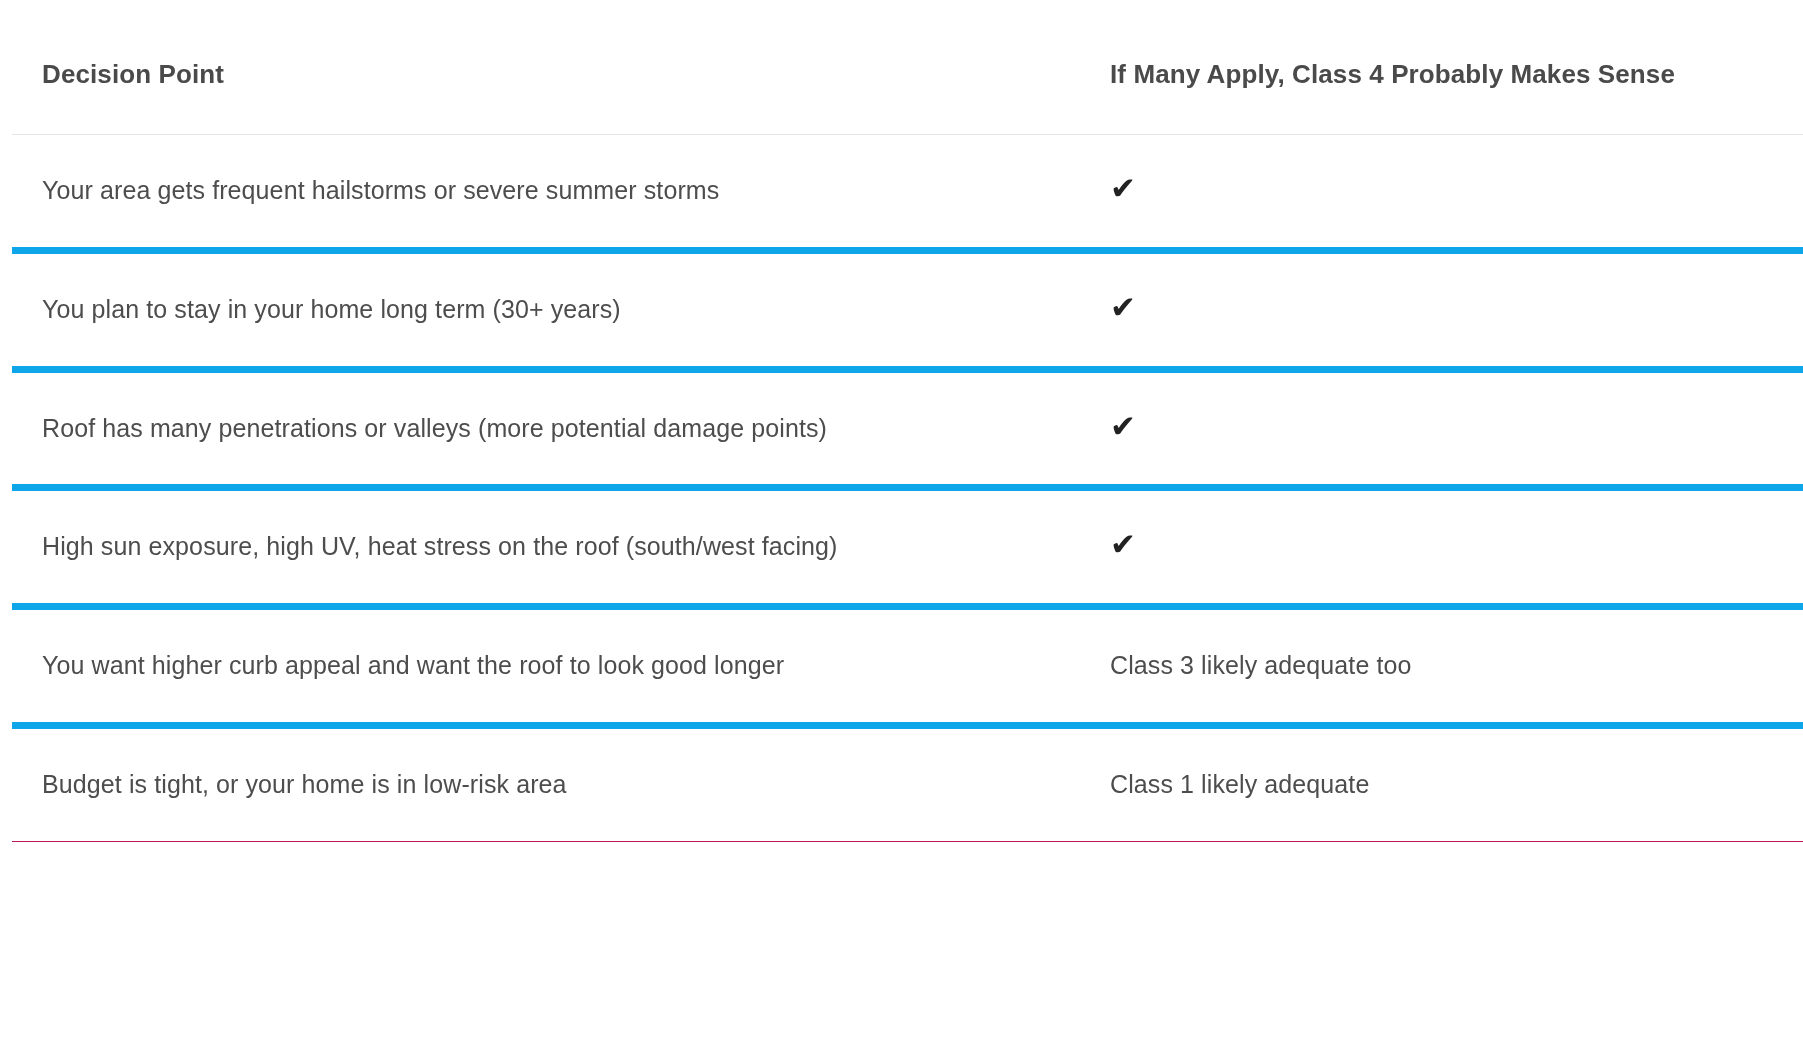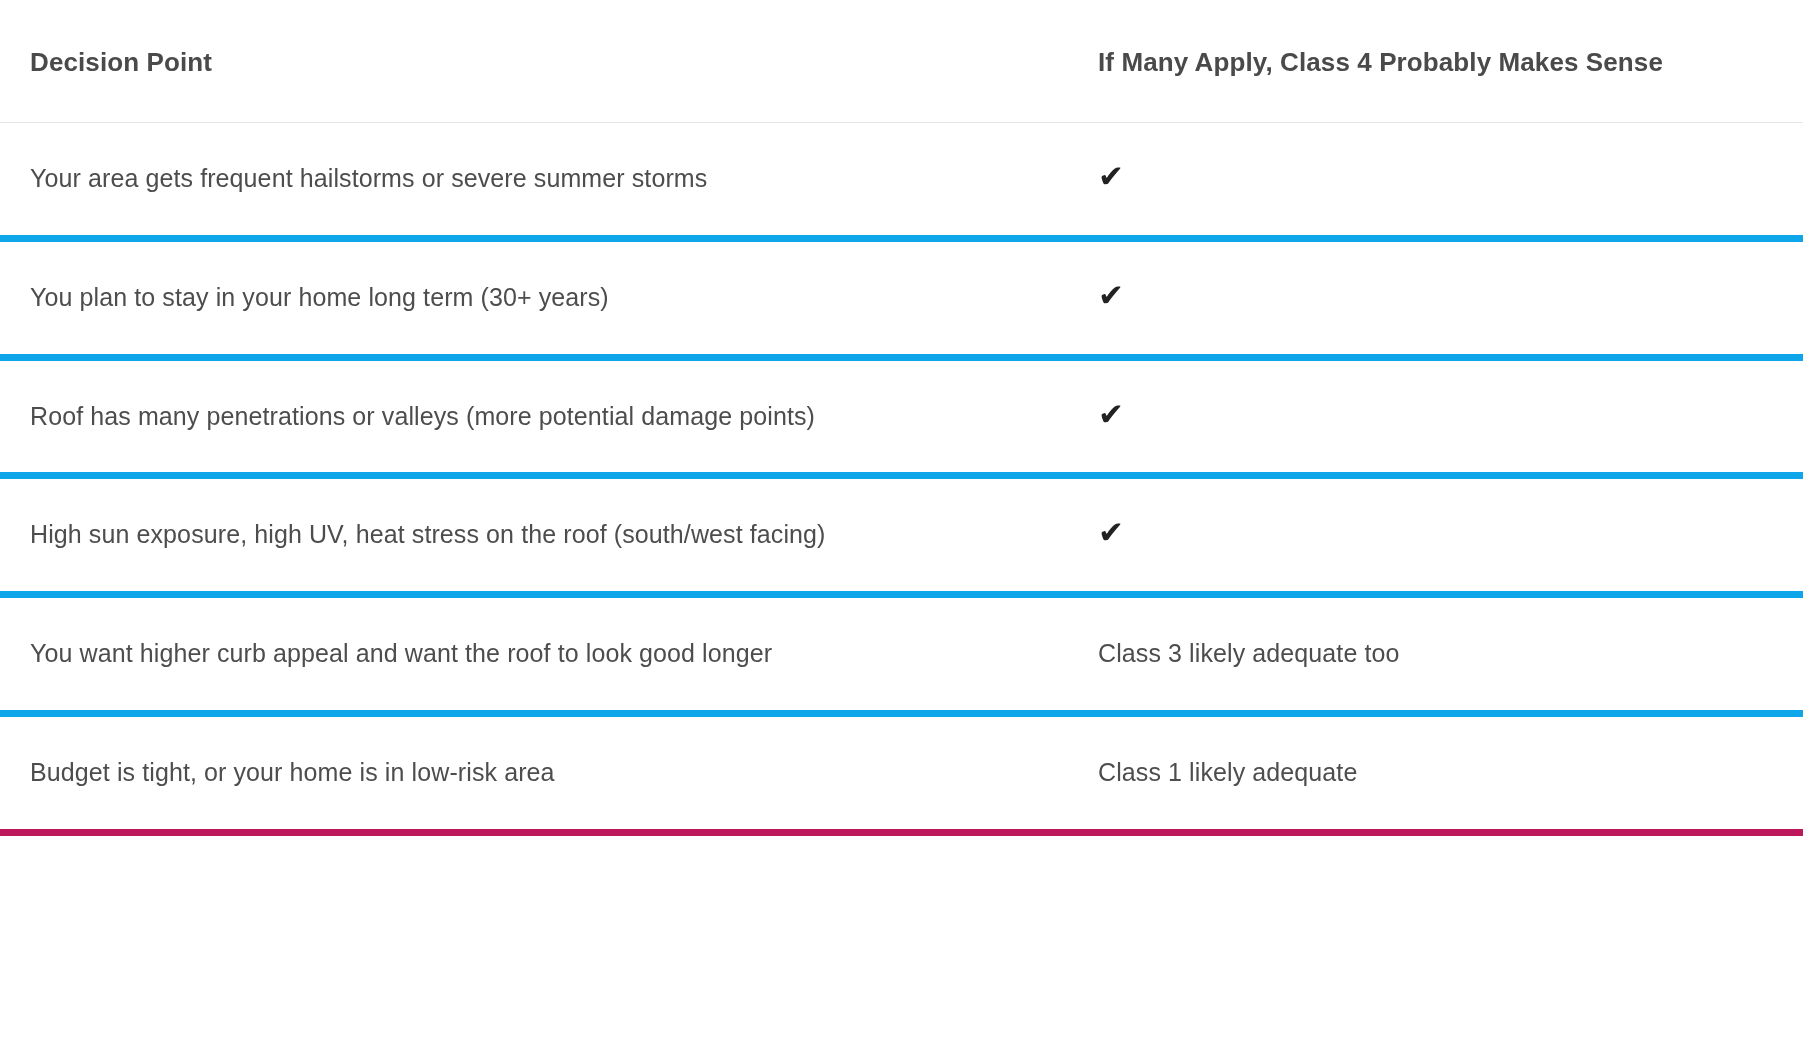--- a/index.html
+++ b/index.html
@@ -8,21 +8,21 @@
     background: #ffffff;
   }
   body {
     width: 1803px;
     height: 1055px;
     font-family: "Liberation Sans", sans-serif;
     color: #4a4a4a;
     overflow: hidden;
   }
   .page {
-    padding: 0;
+    padding: 12px;
     box-sizing: border-box;
   }
   table.decision-table {
     width: 1803px;
     border-collapse: collapse;
     table-layout: fixed;
   }
   table.decision-table col.col-decision { width: 1090px; }
   table.decision-table col.col-verdict  { width: 713px; }
 
@@ -49,21 +49,21 @@
     border-bottom: 7px solid #0ea5e9;
     vertical-align: top;
     line-height: 1.75;
     letter-spacing: 0.1px;
   }
   table.decision-table tbody td.verdict-cell {
     padding-left: 8px;
     color: #4d4d4d;
   }
   table.decision-table tbody tr:last-child td {
-    border-bottom: 7px solid #be185d;
+    border-bottom: 1px solid #be185d;
   }
   .check {
     font-size: 31px;
     line-height: 1.2;
     color: #222222;
     display: inline-block;
   }
 </style>
 </head>
 <body>

